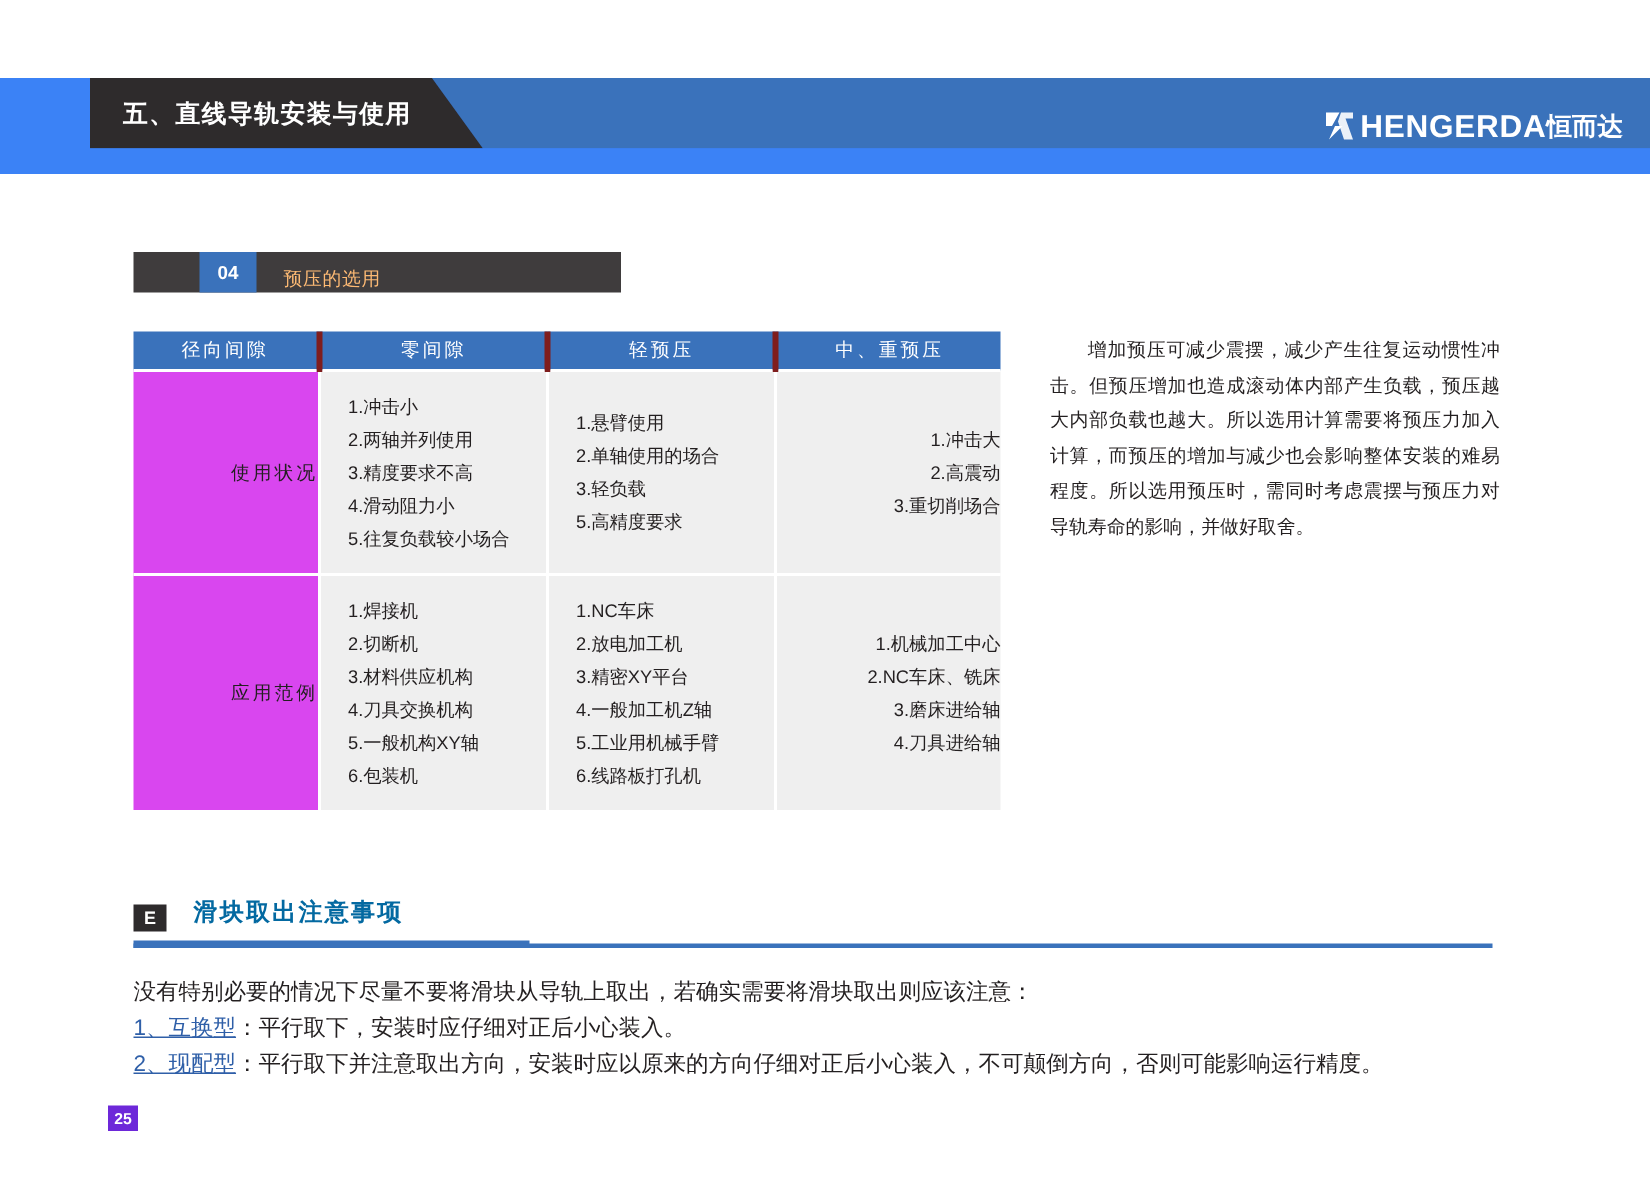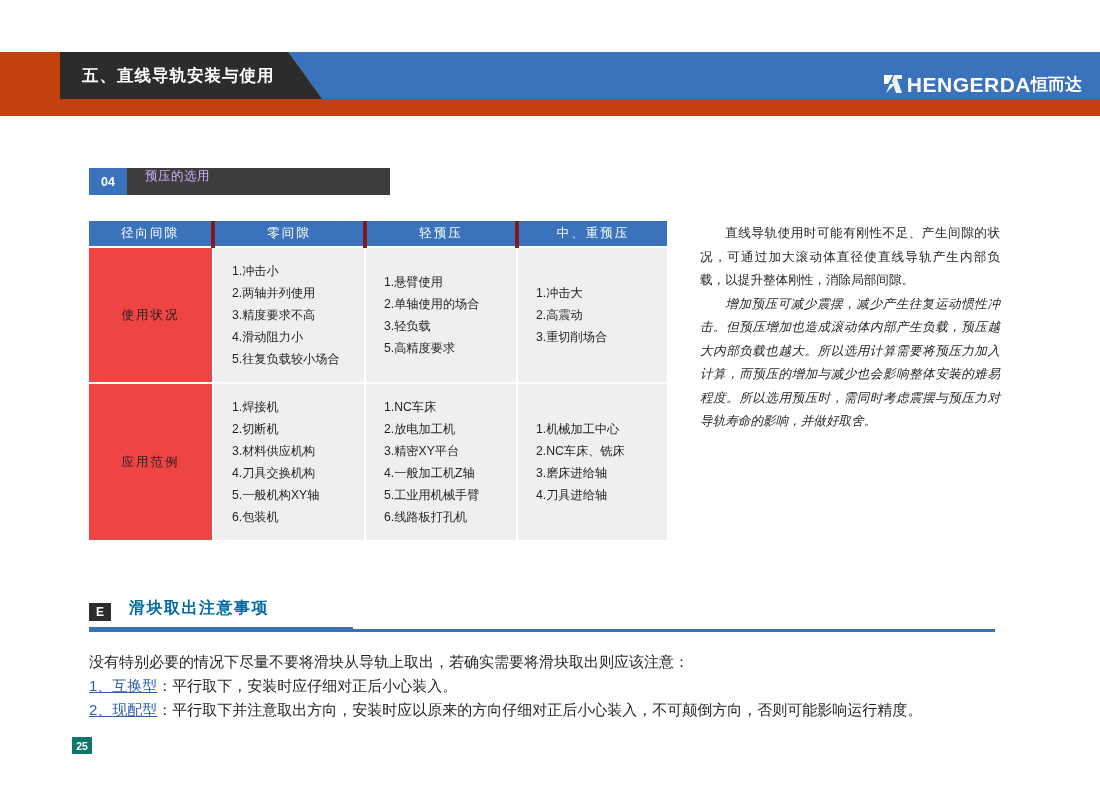--- a/index.html
+++ b/index.html
@@ -14,21 +14,21 @@
     overflow: hidden;
   }
 
   
   .header {
     position: absolute;
     top: 52px;
     left: 0;
     width: 1100px;
     height: 64px;
-    background: #c2410c;
+    background: #3b82f6;
   }
   .header-tab {
     position: absolute;
     top: 0;
     left: 60px;
     height: 47px;
     display: flex;
     align-items: center;
   }
   .header-title {
@@ -85,39 +85,40 @@
     font-weight: bold;
     line-height: 1;
     text-align: center;
   }
 
   
   .sec-bar {
     position: absolute;
     top: 168px;
     left: 89px;
-    width: 301px;
+    width: 325px;
     height: 27px;
     background: #3f3c3d;
     display: flex;
-    align-items: flex-start;
+    align-items: flex-end;
+    padding-left: 44px;
   }
   .sec-num {
     width: 38px;
     height: 27px;
     background: #3a72bb;
     color: #fff;
     font-size: 12.5px;
     font-weight: bold;
     display: flex;
     align-items: center;
     justify-content: center;
   }
   .sec-name {
-    color: #c4b5fd;
+    color: #fdba74;
     font-size: 12.5px;
     margin-left: 18px;
     letter-spacing: 0.5px;
   }
 
   
   .tbl {
     position: absolute;
     top: 221px;
     left: 89px;
@@ -140,24 +141,24 @@
   .tbl td {
     background: #efefef;
     font-size: 12.2px;
     line-height: 22px;
     vertical-align: middle;
     padding: 12px 0 12px 18px;
     border-right: 2px solid #ffffff;
     border-top: 2px solid #ffffff;
     color: #231f20;
   }
-  .tbl td:last-child { border-right: none; }
+  .tbl td:last-child { border-right: none; text-align: right; }
   .tbl td.rowhead {
-    background: #ef4444;
-    text-align: center;
+    background: #d946ef;
+    text-align: right;
     padding-left: 0;
     letter-spacing: 2px;
     font-size: 12.5px;
   }
   .tbl .cell-line { white-space: nowrap; }
 
   
   .side {
     position: absolute;
     top: 222px;
@@ -235,21 +236,21 @@
   .notes .uline { text-decoration: underline; margin-top: 48px; }
   .note-row { white-space: nowrap; }
 
   
   .pagenum {
     position: absolute;
     left: 72px;
     top: 737px;
     width: 20px;
     height: 17px;
-    background: #0f766e;
+    background: #6d28d9;
     color: #ffffff;
     font-size: 10.5px;
     font-weight: bold;
     display: flex;
     align-items: center;
     justify-content: center;
   }
 </style>
 </head>
 <body>
@@ -336,21 +337,20 @@
         <div class="cell-line">1.机械加工中心</div>
         <div class="cell-line">2.NC车床、铣床</div>
         <div class="cell-line">3.磨床进给轴</div>
         <div class="cell-line">4.刀具进给轴</div>
       </td>
     </tr>
   </tbody>
 </table>
 
 <div class="side">
-  <p>直线导轨使用时可能有刚性不足、产生间隙的状况，可通过加大滚动体直径使直线导轨产生内部负载，以提升整体刚性，消除局部间隙。</p>
   <p>增加预压可减少震摆，减少产生往复运动惯性冲击。但预压增加也造成滚动体内部产生负载，预压越大内部负载也越大。所以选用计算需要将预压力加入计算，而预压的增加与减少也会影响整体安装的难易程度。所以选用预压时，需同时考虑震摆与预压力对导轨寿命的影响，并做好取舍。</p>
 </div>
 
 <div class="subsec">
   <div class="subsec-badge">E</div>
   <div class="subsec-title">滑块取出注意事项</div>
   <div class="subsec-rule"></div>
   <div class="subsec-rule-thick"></div>
 </div>
 

